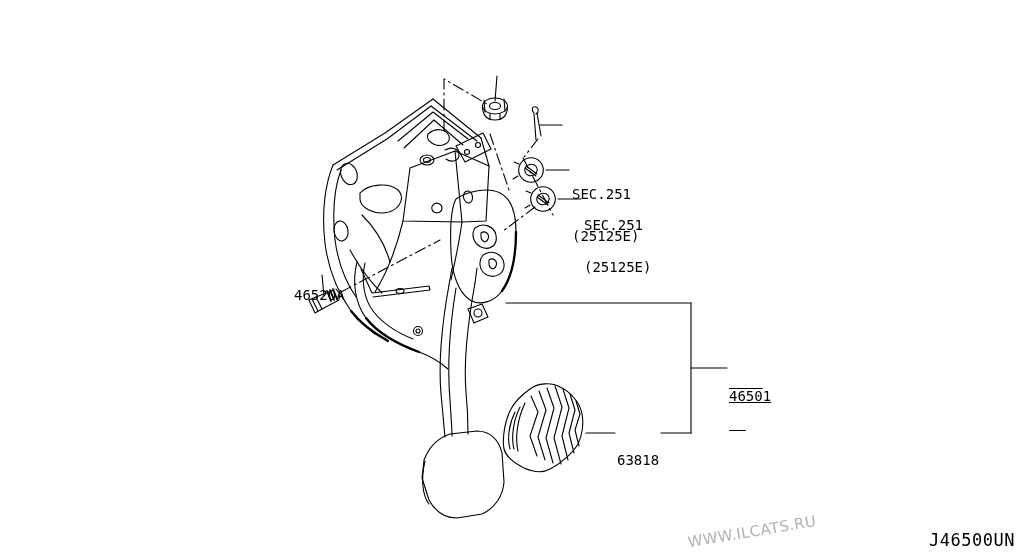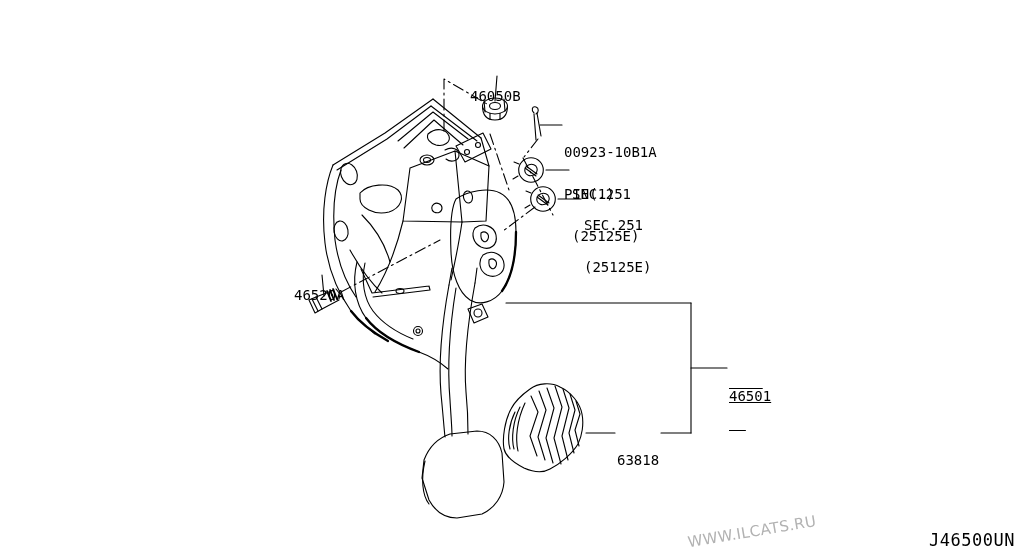--- a/index.html
+++ b/index.html
@@ -169,28 +169,21 @@
 
     <g>
       <path d="M506,303 L691,303"></path>
       <path d="M691,303 L691,433"></path>
       <path d="M691,368 L727,368"></path>
       <path d="M586,433 L615,433"></path>
       <path d="M661,433 L691,433"></path>
     </g>
   </svg>
 
-  <div class="callout" style="left:470px;top:61px;">
-    <span>46050B</span>
-  </div>
-
-  <div class="callout" style="left:564px;top:117px;">
-    <span>00923-10B1A</span>
-    <span>PIN(1)</span>
-  </div>
+
 
   <div class="callout" style="left:572px;top:159px;">
     <span>SEC.251</span>
     <span>(25125E)</span>
   </div>
 
   <div class="callout" style="left:584px;top:190px;">
     <span>SEC.251</span>
     <span>(25125E)</span>
   </div>

